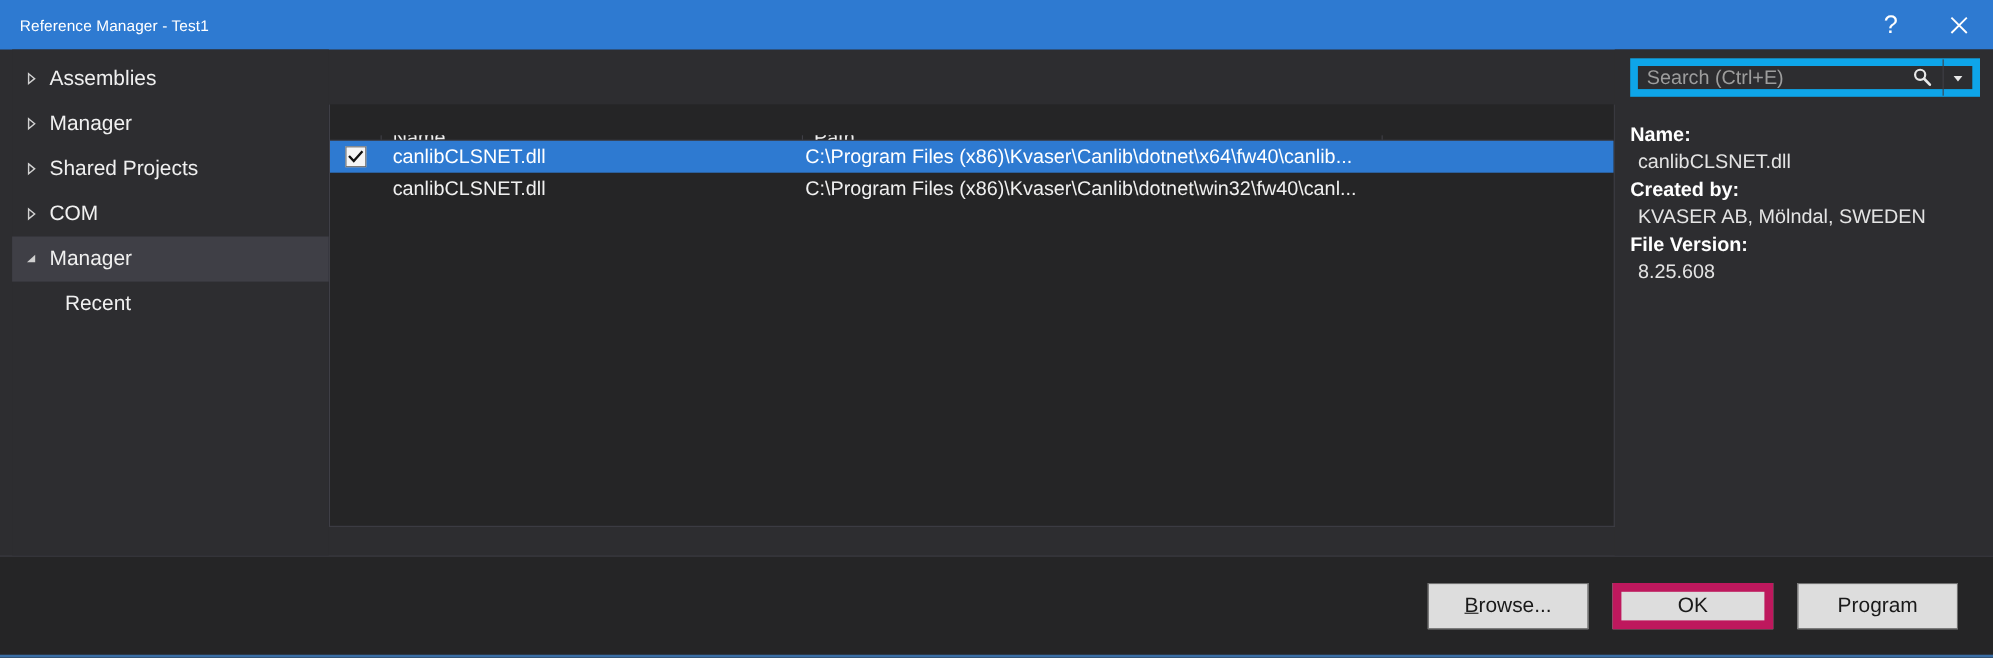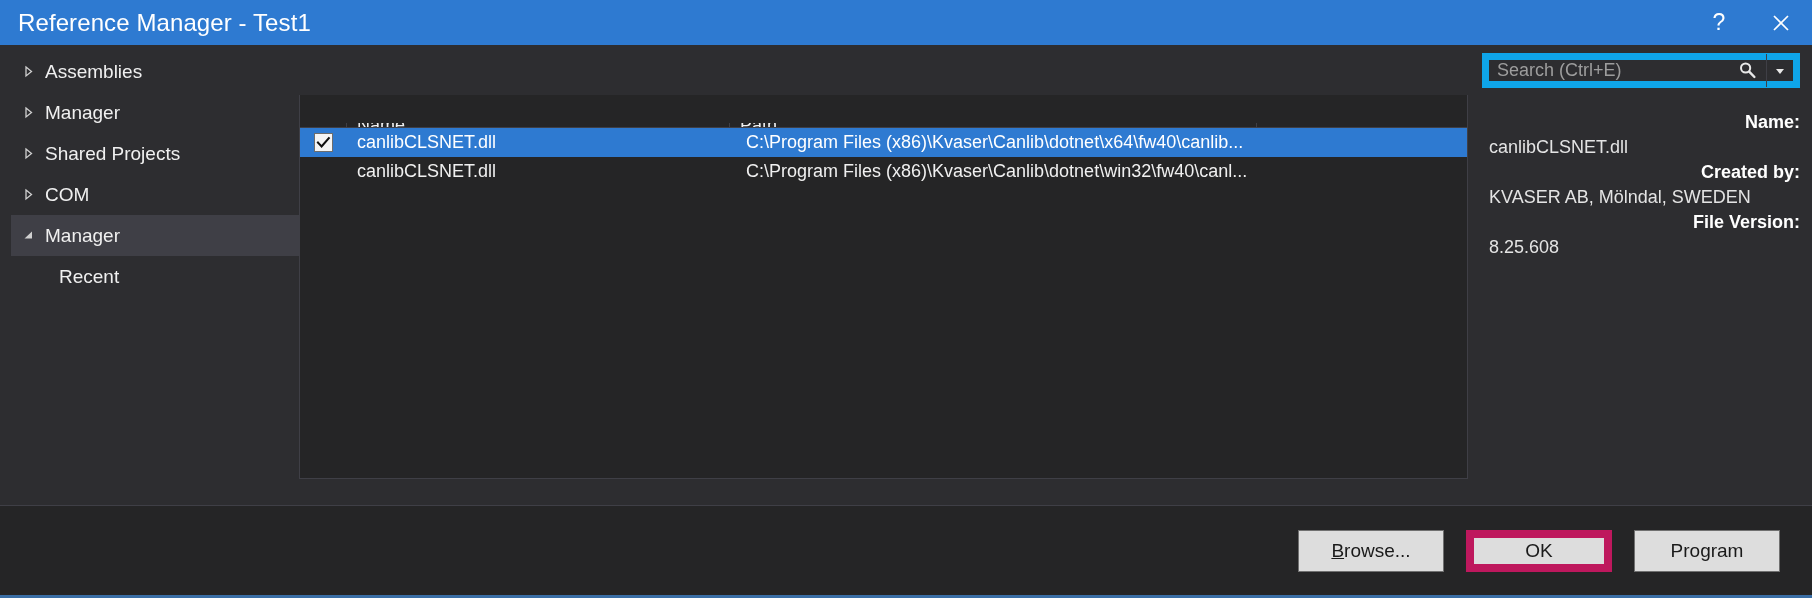--- a/index.html
+++ b/index.html
@@ -25,21 +25,21 @@
   
   #titlebar {
     height: 45px;
     min-height: 45px;
     background: #2e7ad1;
     display: flex;
     align-items: center;
     color: #ffffff;
   }
   #title-text {
-    font-size: 24px;
+    font-size: 14px;
     padding-left: 18px;
     letter-spacing: .1px;
     white-space: nowrap;
   }
   #titlebar-spacer { flex: 1 1 auto; }
   .win-btn {
     width: 62px;
     height: 45px;
     display: flex;
     align-items: center;
@@ -147,21 +147,21 @@
   }
   .row.selected { background: #2e7ad1; color: #ffffff; }
   .cell-check {
     width: 47px;
     min-width: 47px;
     display: flex;
     align-items: center;
     justify-content: center;
   }
   .cell-name { width: 383px; min-width: 383px; padding-left: 10px; overflow: hidden; }
-  .cell-path { width: 527px; min-width: 527px; padding-left: 2px; overflow: hidden; margin-left: 14px; }
+  .cell-path { width: 527px; min-width: 527px; padding-left: 2px; overflow: hidden; }
 
   .checkbox {
     width: 19px;
     height: 19px;
     background: #f5f5f5;
     border: 1px solid #6d6d6d;
     display: flex;
     align-items: center;
     justify-content: center;
     position: relative;
@@ -214,21 +214,20 @@
     align-items: center;
     justify-content: center;
     color: #e8e8e8;
   }
   .info-label {
     font-size: 18px;
     font-weight: bold;
     color: #ffffff;
     line-height: 25px;
     white-space: nowrap;
-    text-align: right;
   }
   .info-value {
     font-size: 18px;
     color: #e4e4e4;
     line-height: 25px;
     padding-left: 7px;
     white-space: nowrap;
   }
 
   

